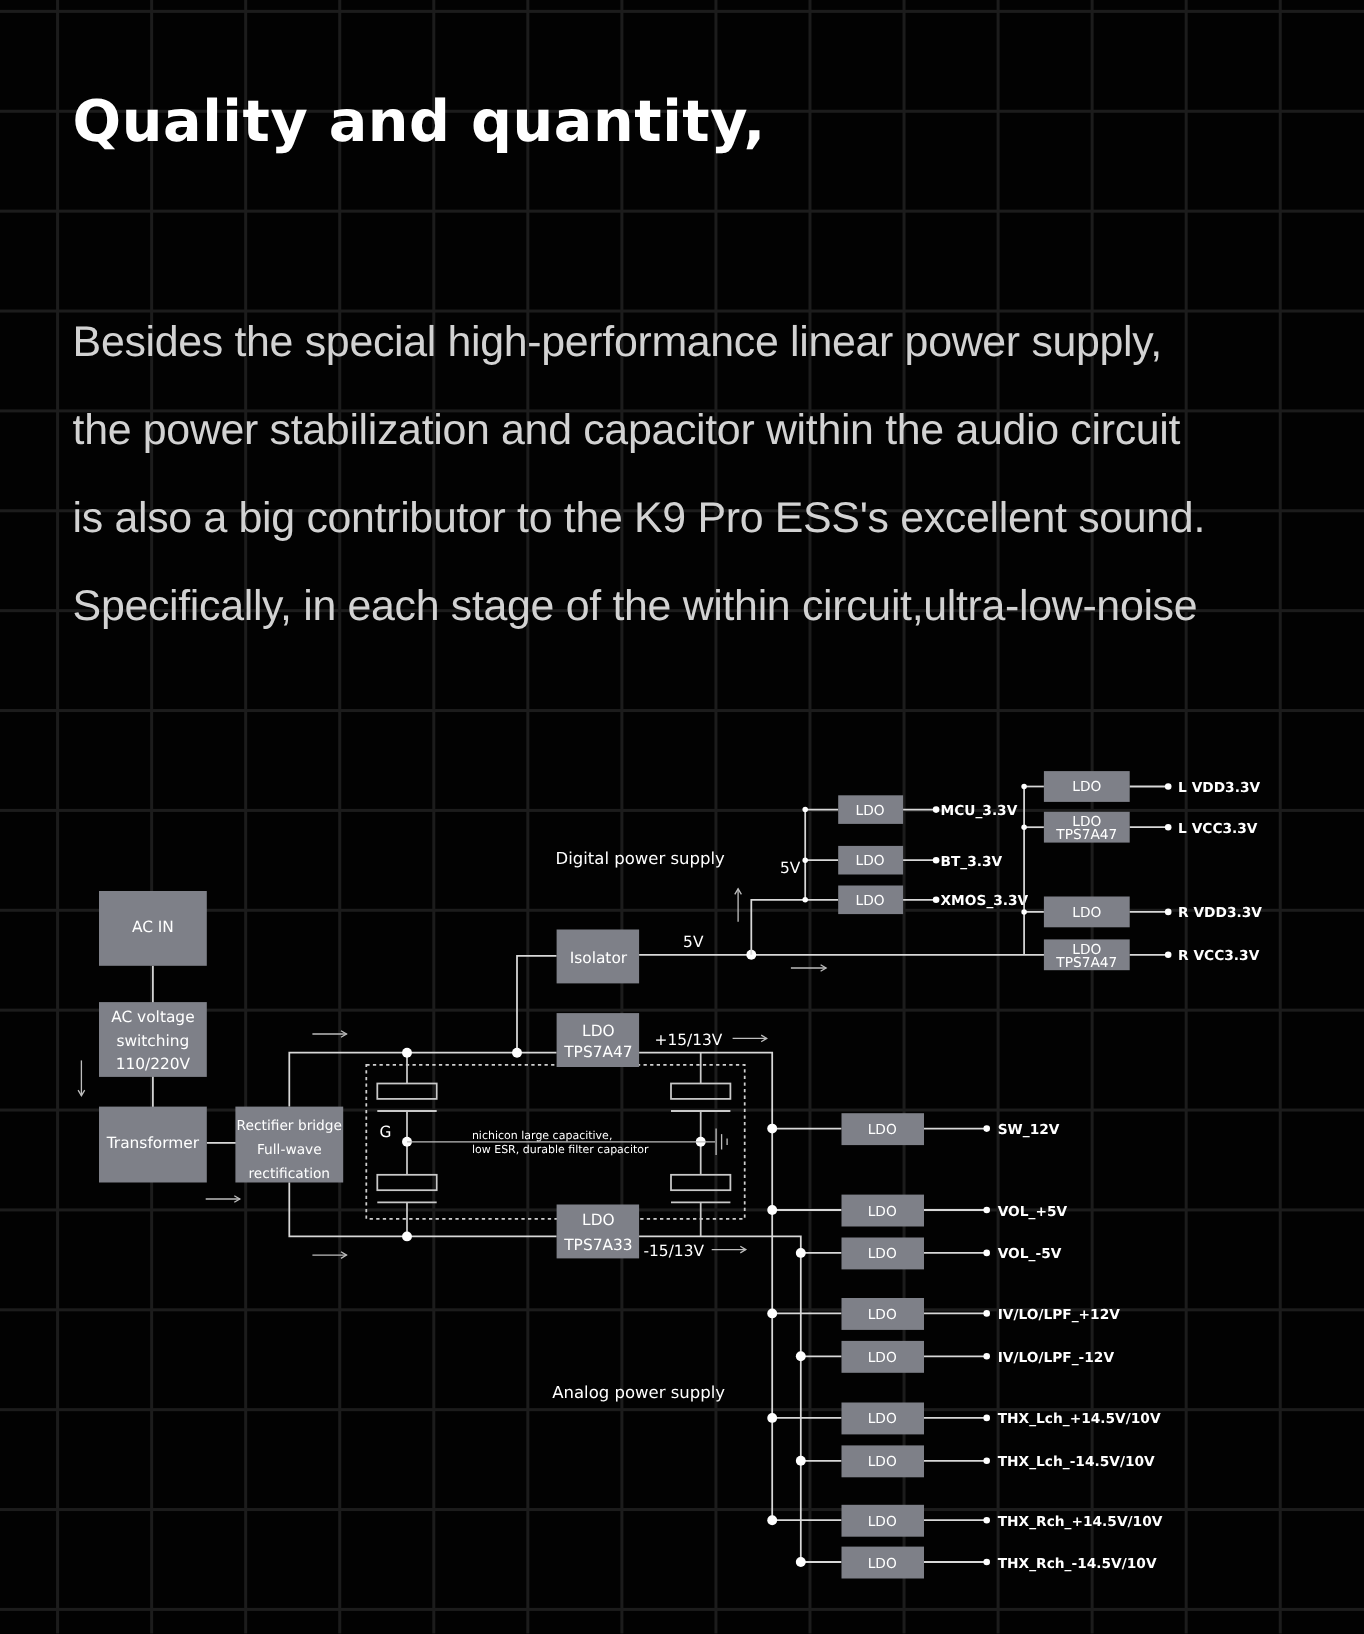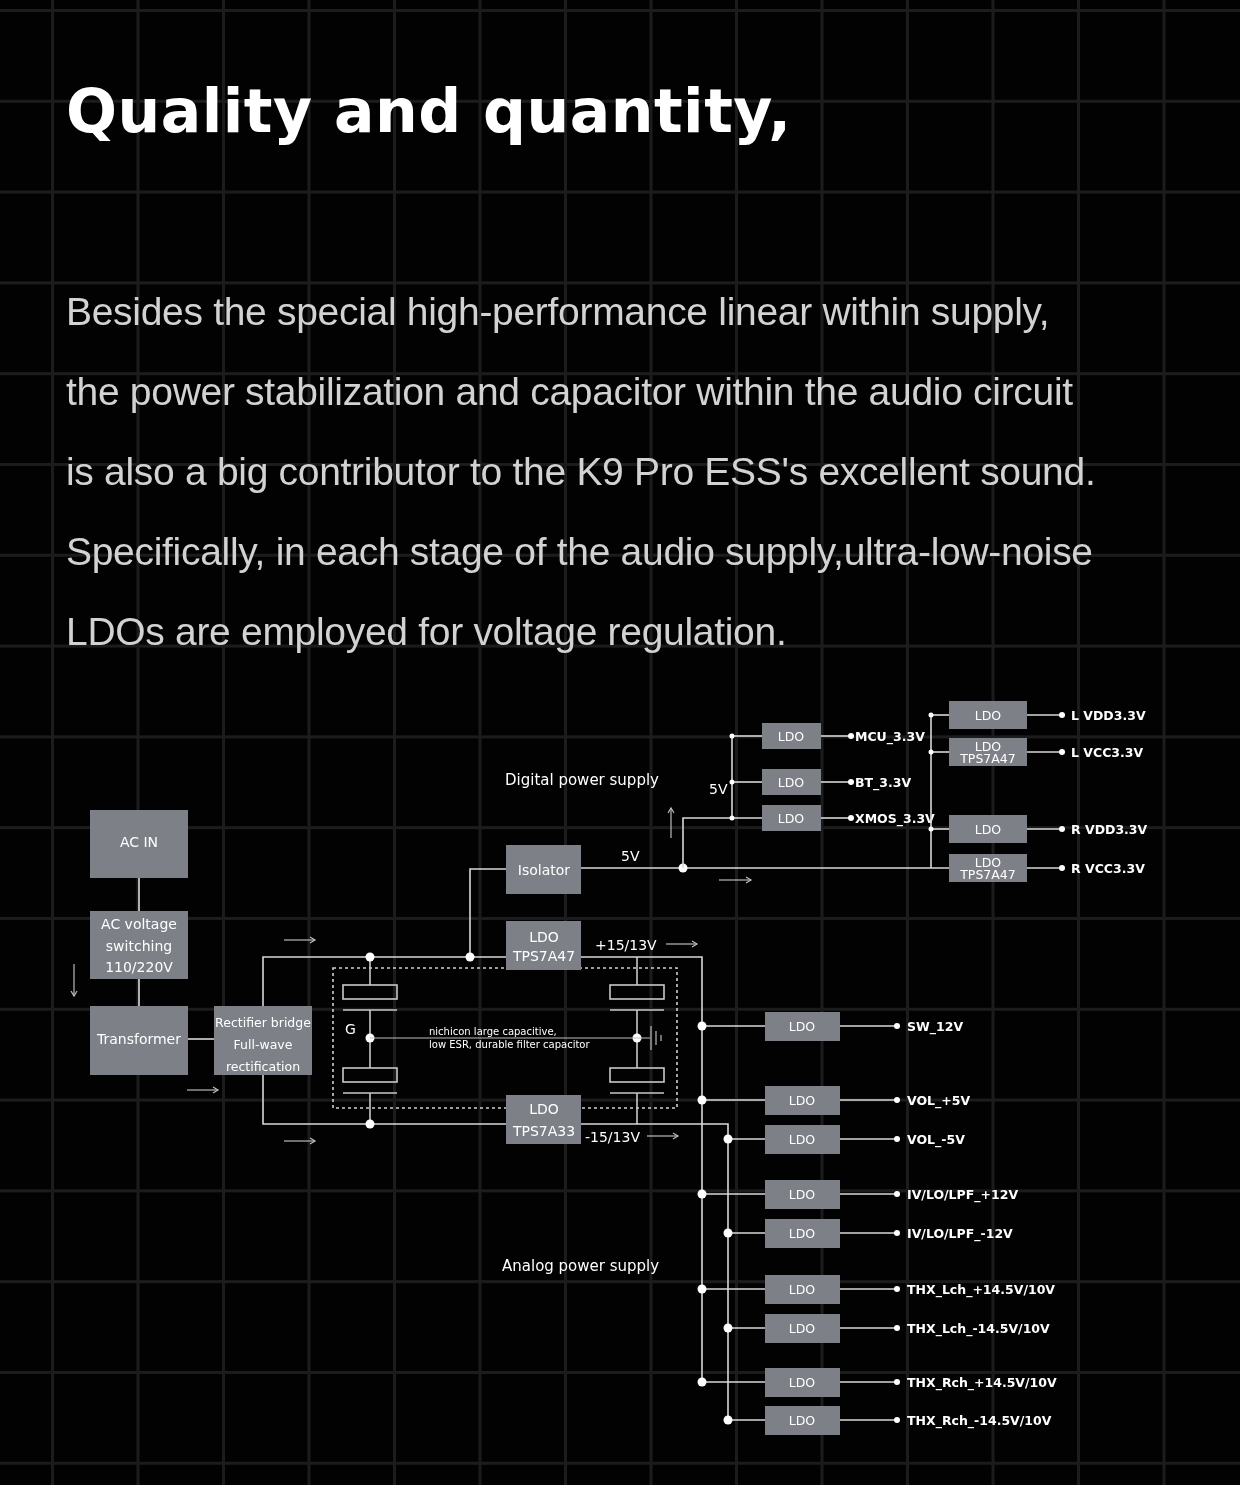--- a/index.html
+++ b/index.html
@@ -8,21 +8,21 @@
       font-family: "Liberation Sans", "DejaVu Sans", sans-serif;
       background-color: #020202;
       background-image:
         linear-gradient(to right, #1c1c1c 0, #1c1c1c 3px, transparent 3px),
         linear-gradient(to bottom, #1c1c1c 0, #1c1c1c 3px, transparent 3px);
       background-size: 85.5px 90.8px;
       background-position: 51px 9px;
     }
     .headline {
       position: absolute; left: 66px; top: 60px; margin: 0;
-      color: #ffffff; font-weight: 700; font-size: 60px; line-height: 103px;
+      color: #ffffff; font-weight: 700; font-size: 52px; line-height: 103px;
       letter-spacing: 0.5px;
       font-family: "DejaVu Sans", sans-serif;
     }
     .headline span { display: block; }
     .body-text {
       position: absolute; left: 66px; top: 272px; margin: 0; width: 1120px;
       color: #d2d2d2; font-size: 39px; line-height: 80px; font-weight: 400;
       font-family: "Liberation Sans", sans-serif;
       letter-spacing: -0.3px;
     }
@@ -42,25 +42,24 @@
     .cap-note { fill: #ffffff; font-family: "DejaVu Sans", sans-serif; font-size: 10px; }
   </style>
 </head>
 <body>
 
 <h1 class="headline">
   <span>Quality and quantity,</span>
 </h1>
 
 <p class="body-text">
-  <span>Besides the special high-performance linear within supply,</span>
+  <span>Besides the special high-performance linear power supply,</span>
   <span>the power stabilization and capacitor within the audio circuit</span>
   <span>is also a big contributor to the K9 Pro ESS's excellent sound.</span>
-  <span>Specifically, in each stage of the audio supply,ultra-low-noise</span>
-  <span>LDOs are employed for voltage regulation.</span>
+  <span>Specifically, in each stage of the within circuit,ultra-low-noise</span>
 </p>
 
 <svg id="diagram" width="1240" height="1485" viewBox="0 0 1240 1485" xmlns="http://www.w3.org/2000/svg">
 
   <text class="note" x="505" y="785">Digital power supply</text>
   <text class="note" x="502" y="1271">Analog power supply</text>
 
   <g>
     <line class="wire" x1="139" y1="878" x2="139" y2="912"></line>
     <line class="wire" x1="139" y1="978" x2="139" y2="1007"></line>

